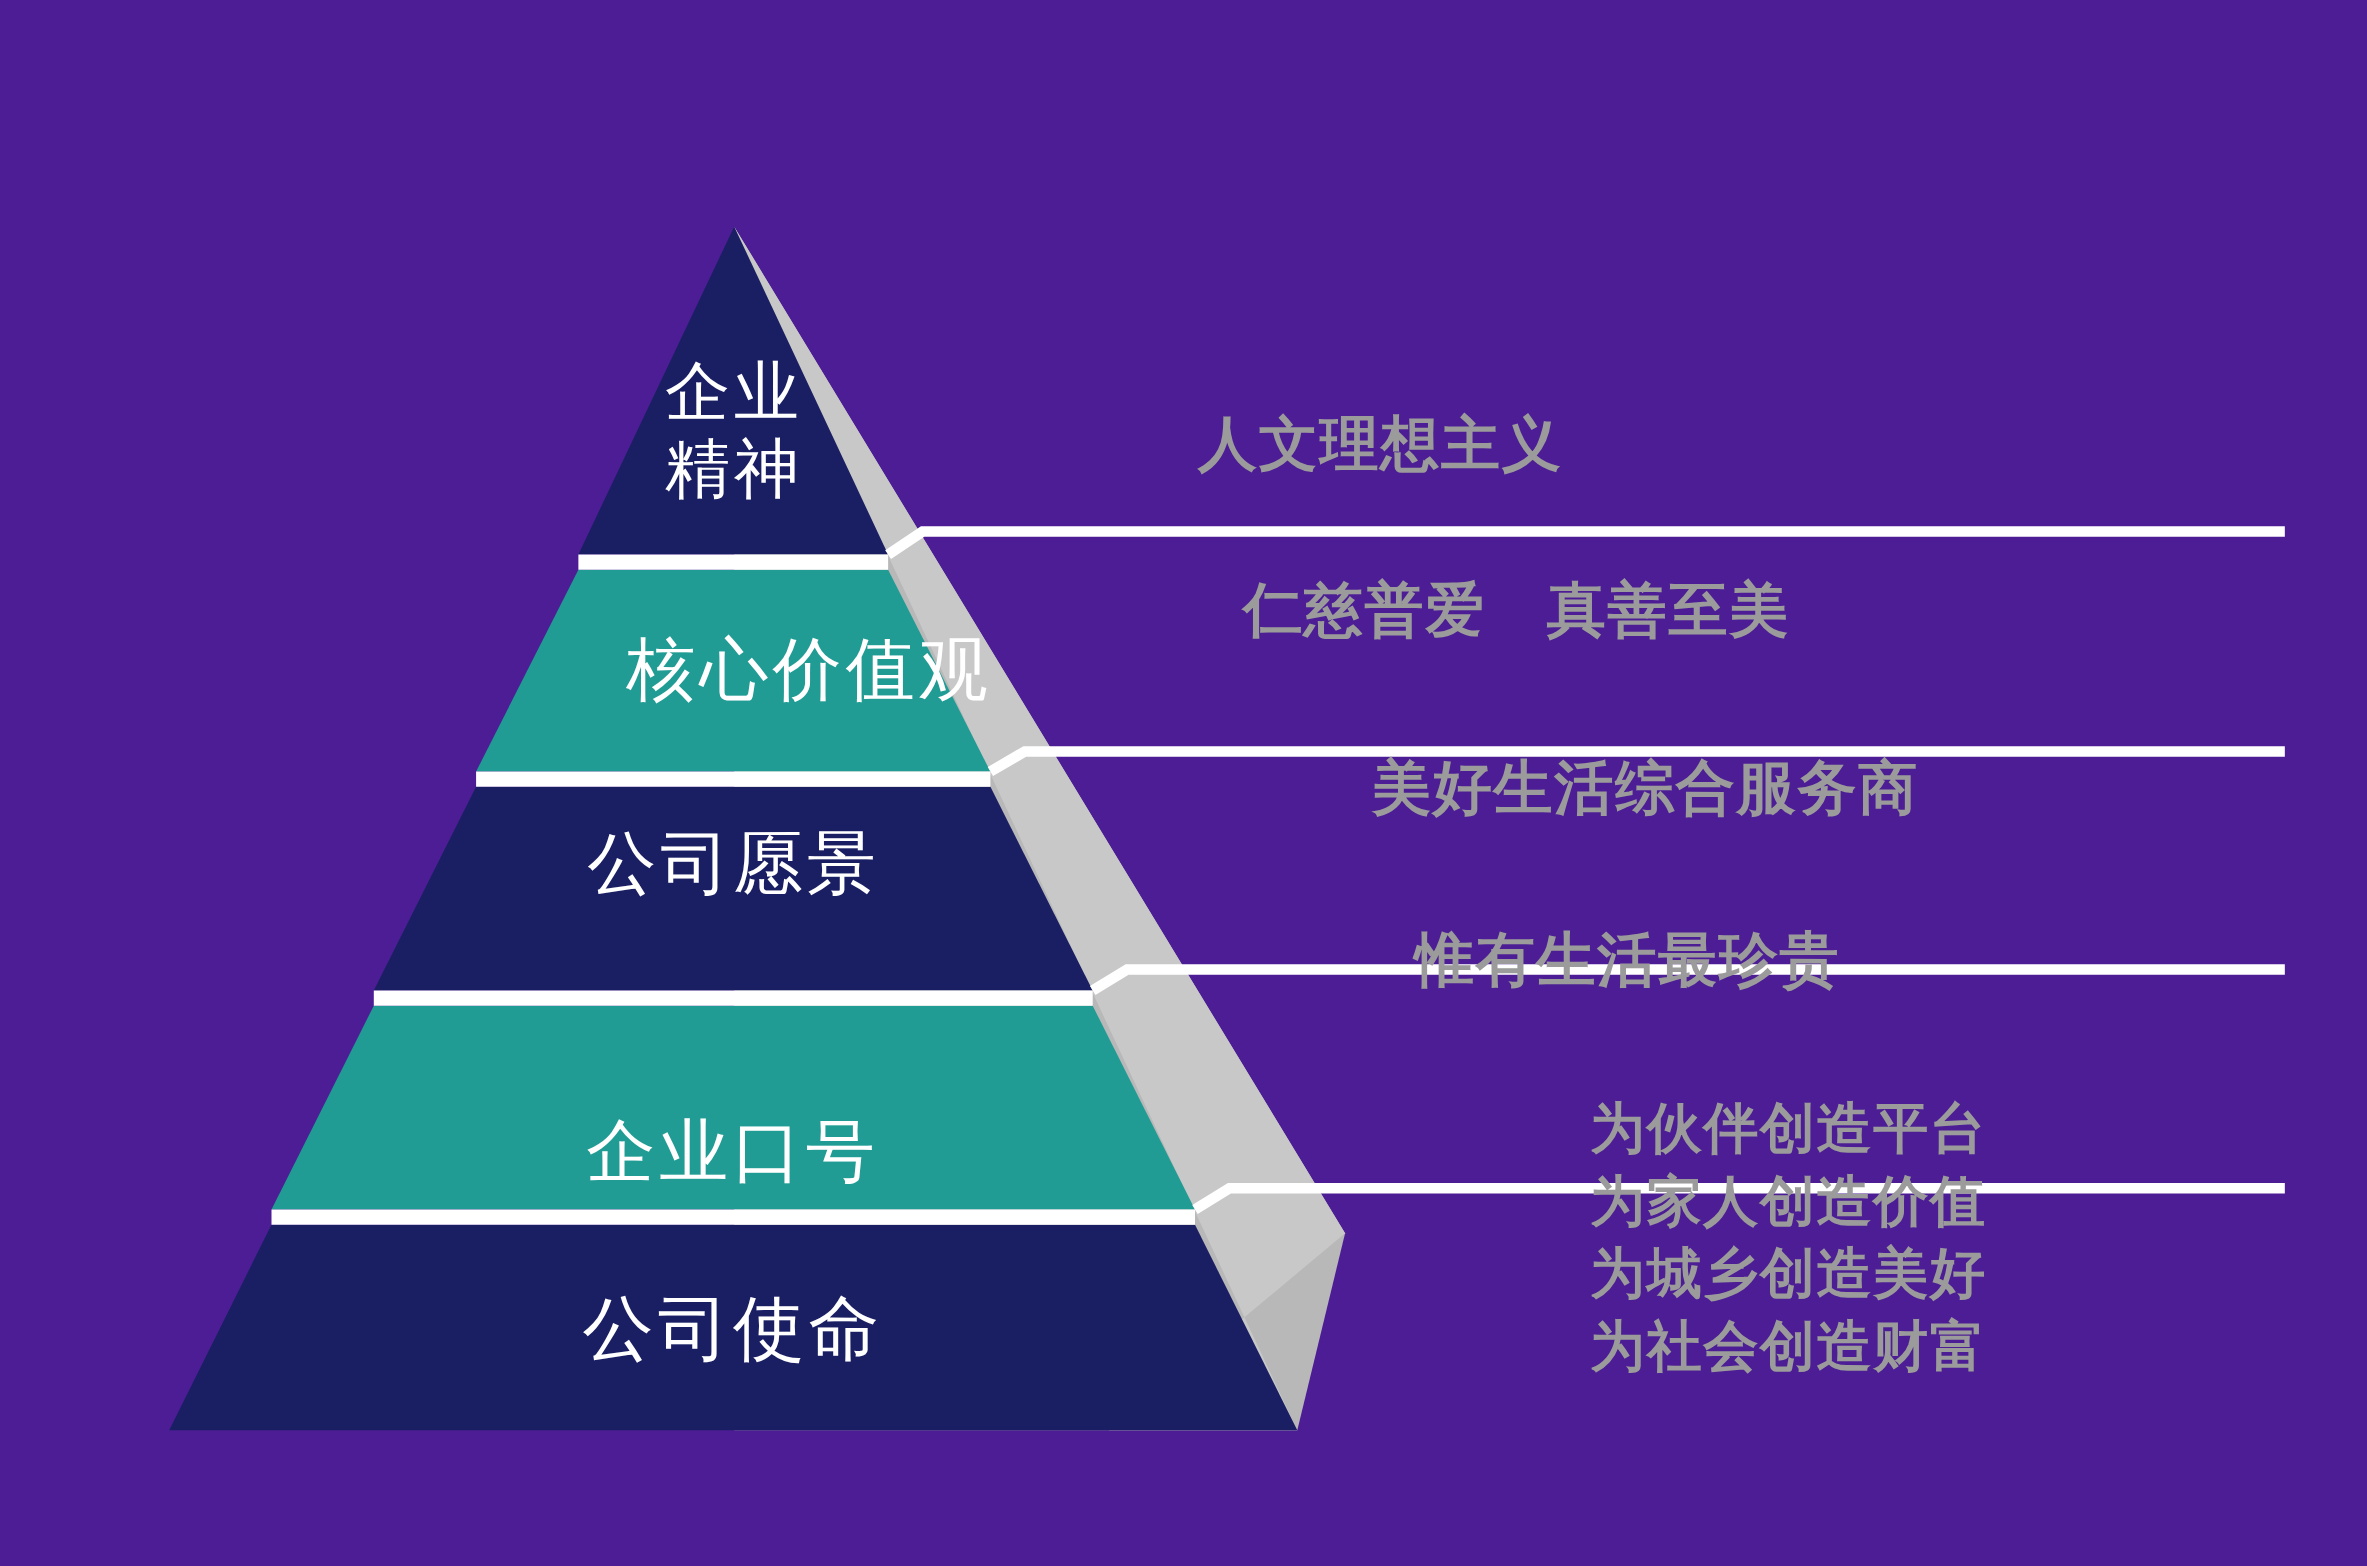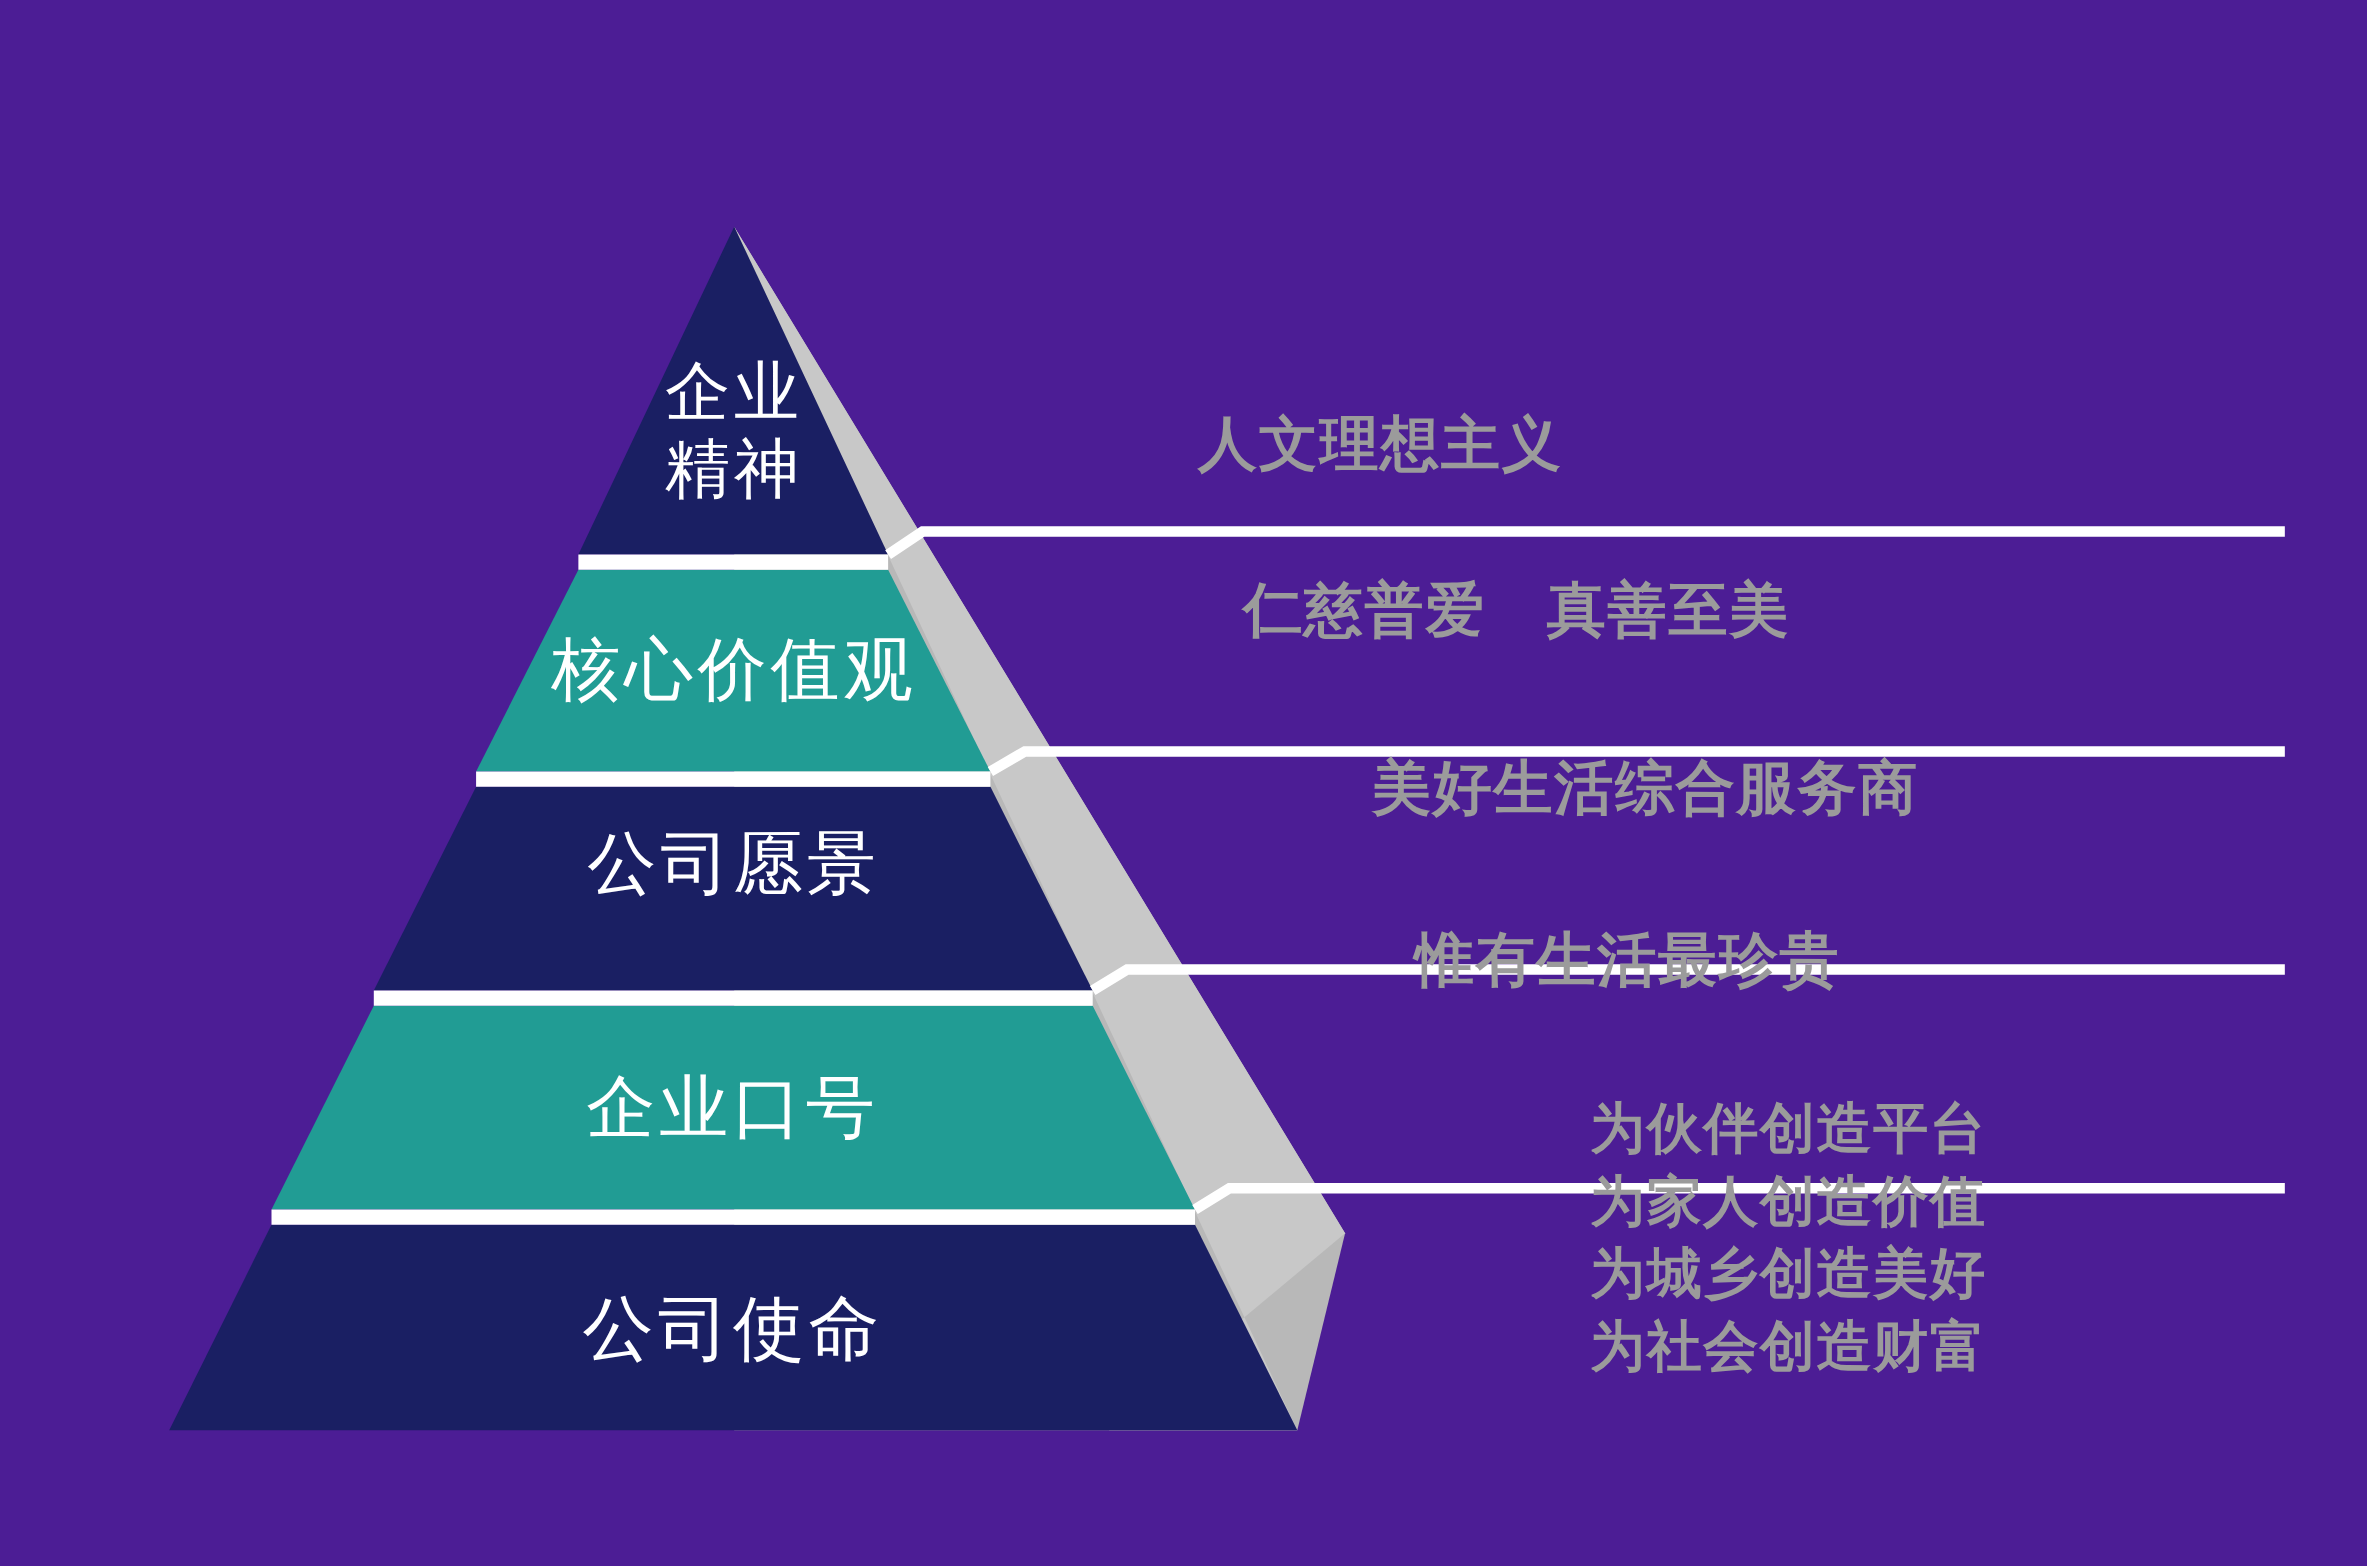--- a/index.html
+++ b/index.html
@@ -77,25 +77,25 @@
 
     <polyline points="605,588 929,588" fill="none" stroke="#ffffff" stroke-width="16"></polyline>
     <polyline points="498,815 1036,815" fill="none" stroke="#ffffff" stroke-width="16"></polyline>
     <polyline points="391,1044 1143,1044" fill="none" stroke="#ffffff" stroke-width="16"></polyline>
     <polyline points="284,1273 1250,1273" fill="none" stroke="#ffffff" stroke-width="16"></polyline>
   </svg>
 
   <div class="tier-label two-line" style="left:581px; top:354px; width:306px; font-size:65px;">企业
 精神</div>
 
-  <div class="tier-label" style="left:476px; top:631px; width:516px; font-size:69px;">核心价值观</div>
+  <div class="tier-label" style="left:476px; top:631px; width:516px; font-size:69px;text-align:right;">核心价值观</div>
 
   <div class="tier-label" style="left:374px; top:825px; width:719px; font-size:69px;">公司愿景</div>
 
-  <div class="tier-label" style="left:271px; top:1069px; width:923px; font-size:69px;text-align:center;">企业口号</div>
+  <div class="tier-label" style="left:271px; top:1113px; width:923px; font-size:69px;text-align:center;">企业口号</div>
 
   <div class="tier-label" style="left:169px; top:1289px; width:1128px; font-size:71px;">公司使命</div>
 
   <div class="side-label" style="left:1198px; top:404px; font-size:59px;">人文理想主义</div>
 
   <div class="side-label" style="left:1243px; top:570px; font-size:59px;">仁慈普爱　真善至美</div>
 
   <div class="side-label" style="left:1340px; top:748px; font-size:59px;margin-left:32px;">美好生活综合服务商</div>
 
   <div class="side-label" style="left:1415px; top:920px; font-size:59px;">惟有生活最珍贵</div>

